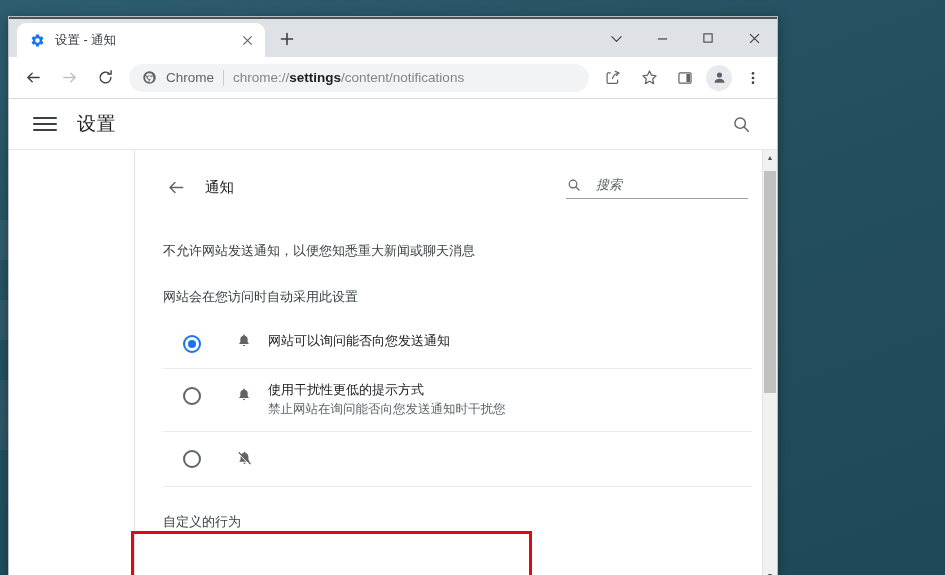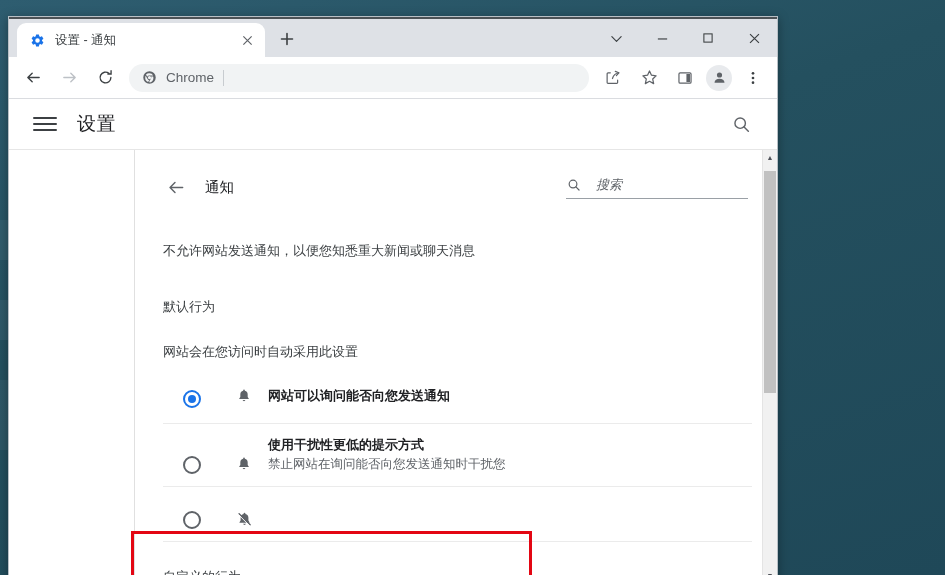--- a/index.html
+++ b/index.html
@@ -334,21 +334,21 @@
   }
   .section-sub {
     margin-top: 27px;
     font-size: 13px;
     color: #3c4043;
   }
 
   .radio-list { margin-top: 8px; }
   .radio-row {
     display: flex;
-    align-items: flex-end;
+    align-items: flex-start;
     padding: 12px 0 12px 0;
     border-bottom: 1px solid #ebebeb;
     position: relative;
     min-height: 30px;
   }
   .radio-row.last { border-bottom: 1px solid #ebebeb; }
   .radio-row.single { align-items: center; }
   .radio {
     width: 18px;
     height: 18px;
@@ -385,21 +385,20 @@
     justify-content: center;
   }
   .row-text {
     margin-left: 14px;
     min-width: 0;
   }
   .row-title {
     font-size: 13px;
     color: #202124;
     line-height: 1.45;
-    font-weight: bold;
   }
   .row-sub {
     font-size: 12.5px;
     color: #5f6368;
     line-height: 1.5;
     margin-top: 1px;
   }
 
   
   .annot {
@@ -528,20 +527,21 @@
     </div>
 
     <div class="omnibox">
       <span class="omni-icon">
         <svg width="15" height="15" viewBox="0 0 24 24" fill="#5f6368">
           <path d="M12 2a10 10 0 1 0 0 20 10 10 0 0 0 0-20zm0 3.2a6.8 6.8 0 0 1 5.9 3.4h-6.4a3.4 3.4 0 0 0-3.2 2.3L6.4 7.2A6.78 6.78 0 0 1 12 5.2zM5.2 12c0-1 .22-1.95.6-2.8l3.1 5.37a3.4 3.4 0 0 0 2.5 1.8l-1.6 2.77A6.81 6.81 0 0 1 5.2 12zm6.8 6.8c-.2 0-.4 0-.6-.03l3.12-5.4a3.38 3.38 0 0 0 .06-3.17h3.2c.27.87.42 1.8.42 2.8 0 3.75-3.05 6.8-6.2 6.8zM12 14.6a2.6 2.6 0 1 1 0-5.2 2.6 2.6 0 0 1 0 5.2z"></path>
         </svg>
       </span>
       <span class="omni-scheme">Chrome</span>
       <span class="omni-sep"></span>
+      <span class="omni-url"><span>chrome://</span><b>settings</b><span>/content/notifications</span></span>
     </div>
 
     <div class="tbtn">
       <svg width="16" height="16" viewBox="0 0 18 18" stroke="#5f6368" stroke-width="1.35" fill="none" stroke-linecap="round" stroke-linejoin="round">
         <path d="M6 3.2 H3.4 A1 1 0 0 0 2.4 4.2 V14 A1 1 0 0 0 3.4 15 H13.2 A1 1 0 0 0 14.2 14 V11.4"></path>
         <path d="M8.4 9.6 C9.4 6 12 3.6 15.4 3.1"></path>
         <path d="M11.6 1.6 L15.6 3.1 L12.8 6.3"></path>
       </svg>
     </div>
     <div class="tbtn">
@@ -609,21 +609,20 @@
                     <circle cx="8.6" cy="8.6" r="5.5"></circle>
                     <path d="M12.7 12.7 L17.2 17.2"></path>
                   </svg>
                 </span>
                 <span class="search-ph">搜索</span>
               </div>
             </div>
 
             <div class="desc">不允许网站发送通知，以便您知悉重大新闻或聊天消息</div>
 
-            <div class="section-label">默认行为</div>
             <div class="section-sub">网站会在您访问时自动采用此设置</div>
 
             <div class="radio-list">
 
               <div class="radio-row single">
                 <span class="radio checked"></span>
                 <span class="row-icon" style="margin-top:0;">
                   <svg width="16" height="16" viewBox="0 0 20 20" fill="#5f6368">
                     <path d="M10 2a1.05 1.05 0 0 0-1.05 1.05v.5A4.6 4.6 0 0 0 5.4 8v3.1L4.1 13.1a.5.5 0 0 0 .42.77h10.96a.5.5 0 0 0 .42-.77L14.6 11.1V8a4.6 4.6 0 0 0-3.55-4.45v-.5A1.05 1.05 0 0 0 10 2z"></path>
                     <path d="M8.3 15.1a1.75 1.75 0 0 0 3.4 0z"></path>

